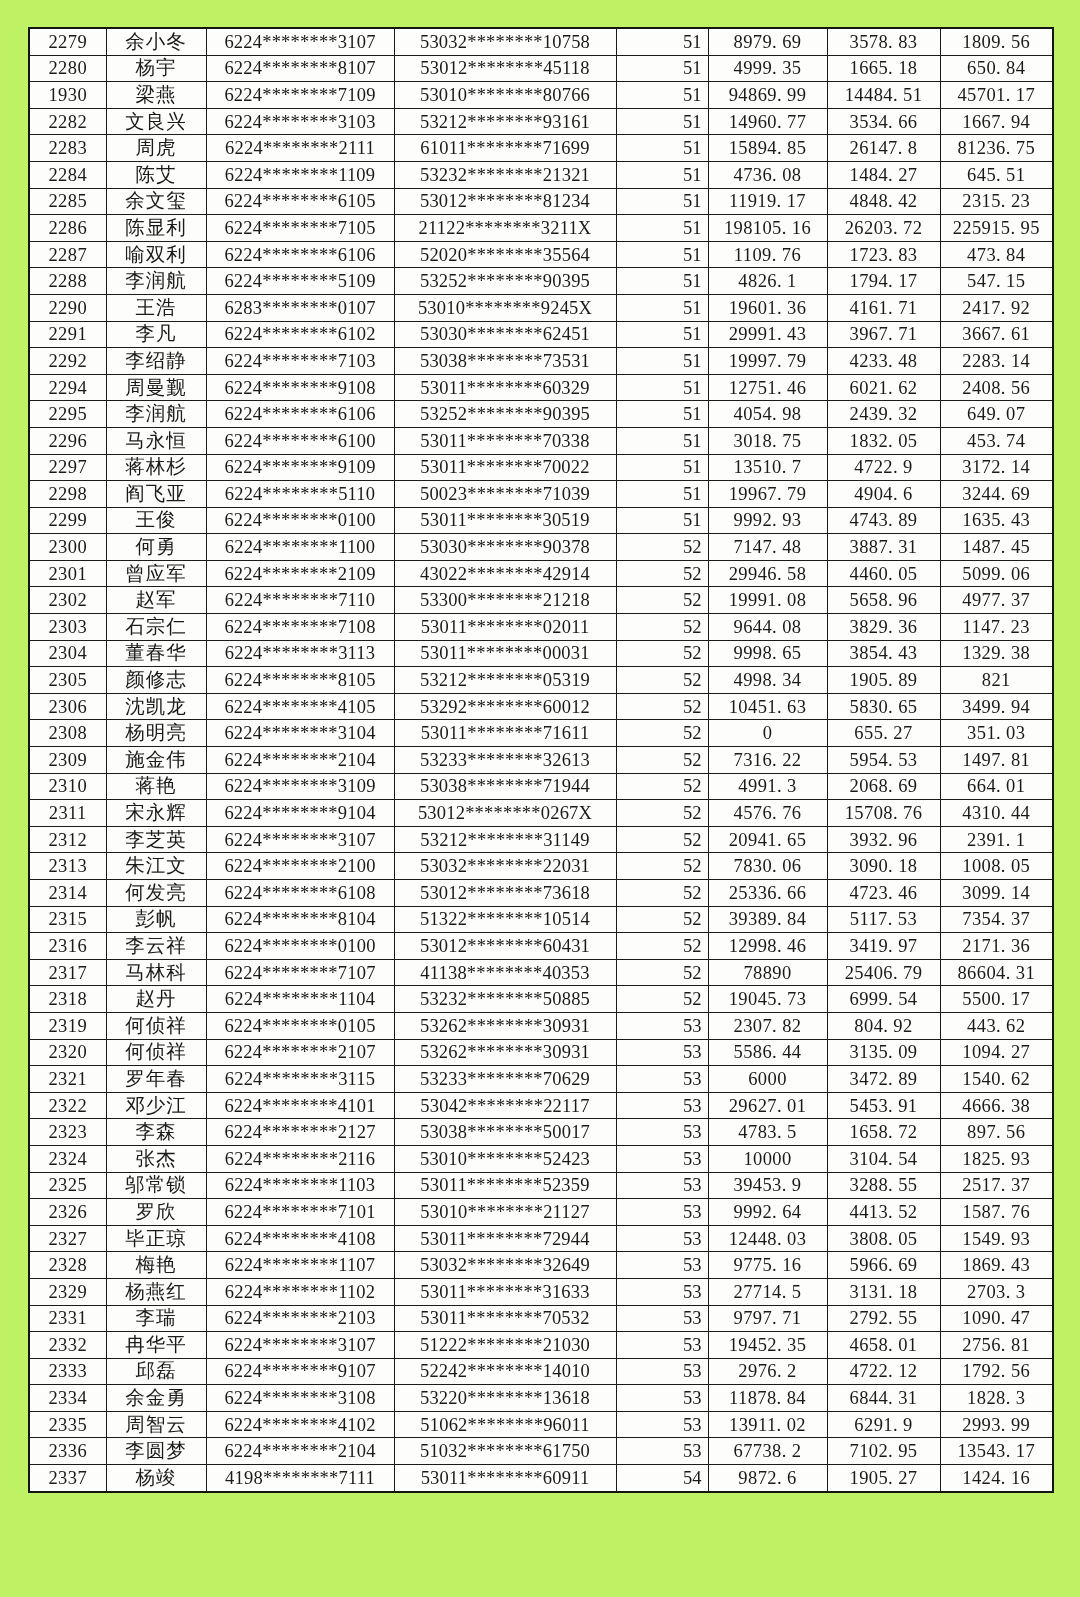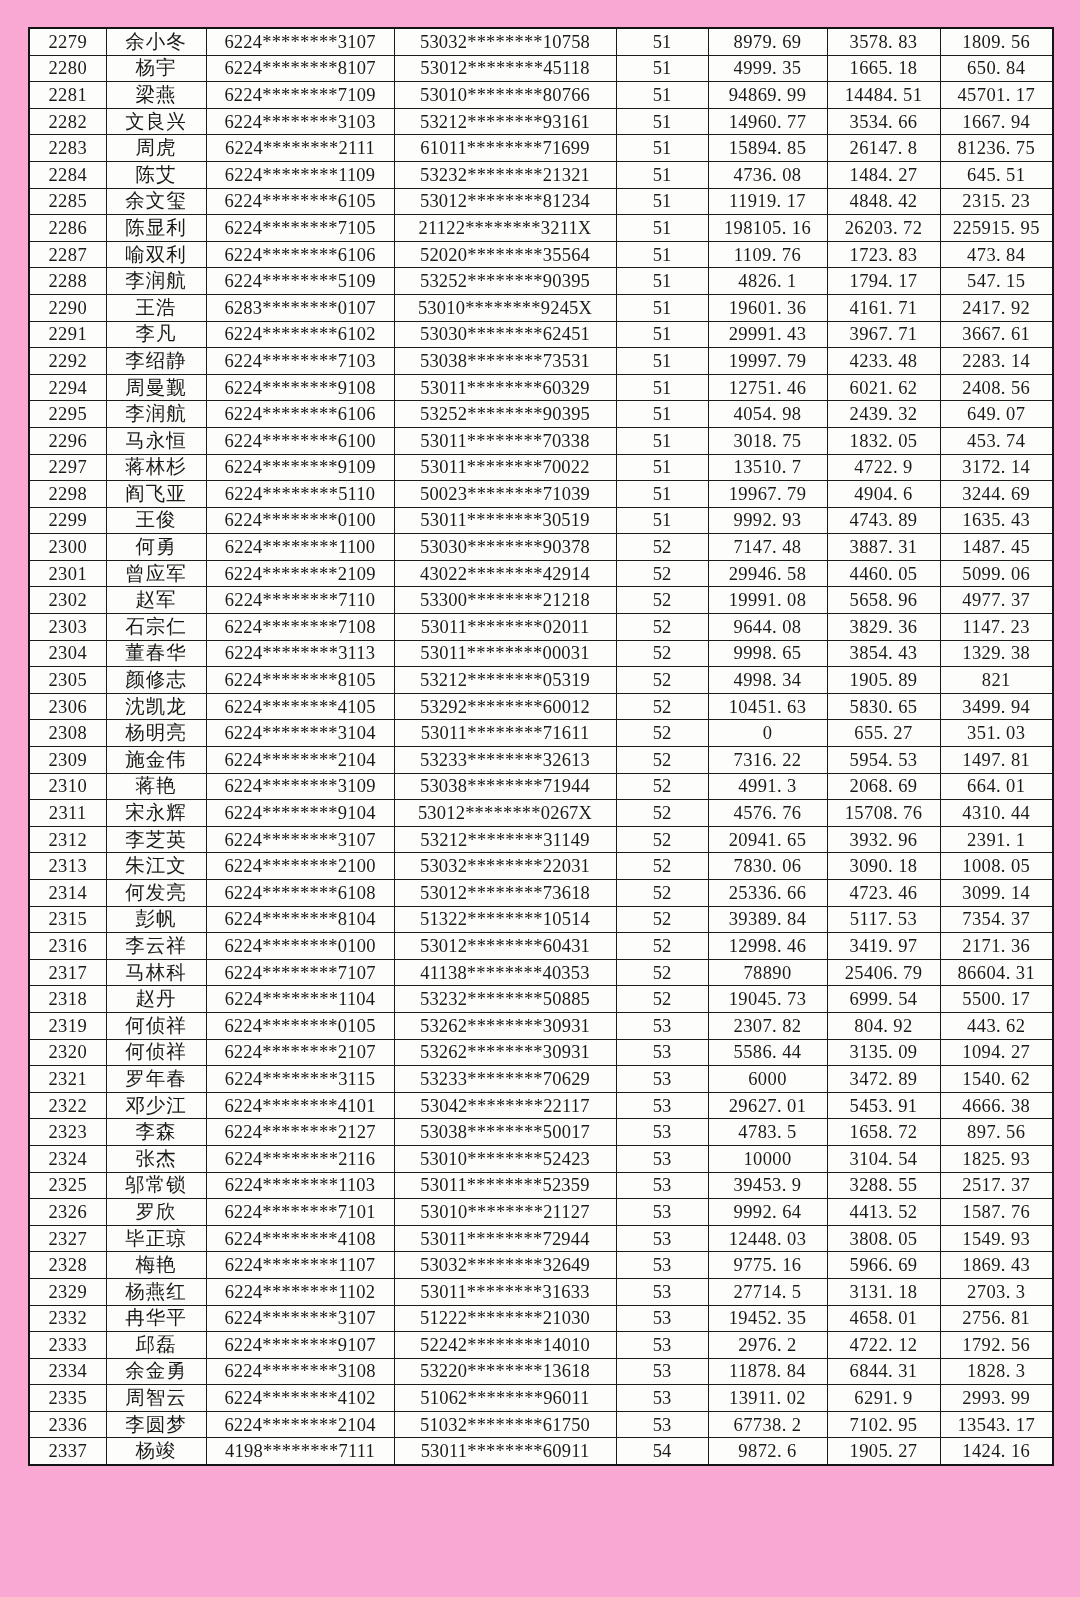--- a/index.html
+++ b/index.html
@@ -12,21 +12,21 @@
     width: 1080px;
     height: 1597px;
     overflow: hidden;
     font-family: "Liberation Serif", "DejaVu Serif", serif;
     color: #111111;
   }
   #page {
     position: relative;
     width: 1080px;
     height: 1597px;
-    background: #f9a8d4;
+    background: #bef264;
     box-sizing: border-box;
   }
   #table-wrap {
     position: absolute;
     left: 28px;
     top: 27px;
     width: 1024px;
   }
   table.data-table {
     border-collapse: collapse;
@@ -60,21 +60,21 @@
   table.data-table td.name  {
     font-size: 19.5px;
     letter-spacing: 1px;
     font-family: Liberation Serif, serif;
   }
   table.data-table td.card,
   table.data-table td.idno  {
     font-size: 18.5px;
     letter-spacing: 0.2px;
   }
-  table.data-table td.code  { font-size: 18.5px; }
+  table.data-table td.code  { font-size: 18.5px; text-align: right; }
   table.data-table td.amt   { font-size: 18.5px; letter-spacing: 0.4px; }
 
   
   table.data-table {
     border: 2.2px solid #141414;
   }
 </style>
 </head>
 <body>
 
@@ -106,21 +106,21 @@
             <td class="seq">2280</td>
             <td class="name">杨宇</td>
             <td class="card">6224********8107</td>
             <td class="idno">53012********45118</td>
             <td class="code">51</td>
             <td class="amt">4999. 35</td>
             <td class="amt">1665. 18</td>
             <td class="amt">650. 84</td>
           </tr>
           <tr>
-            <td class="seq">2281</td>
+            <td class="seq">1930</td>
             <td class="name">梁燕</td>
             <td class="card">6224********7109</td>
             <td class="idno">53010********80766</td>
             <td class="code">51</td>
             <td class="amt">94869. 99</td>
             <td class="amt">14484. 51</td>
             <td class="amt">45701. 17</td>
           </tr>
           <tr>
             <td class="seq">2282</td>
@@ -564,20 +564,30 @@
           </tr>
           <tr>
             <td class="seq">2329</td>
             <td class="name">杨燕红</td>
             <td class="card">6224********1102</td>
             <td class="idno">53011********31633</td>
             <td class="code">53</td>
             <td class="amt">27714. 5</td>
             <td class="amt">3131. 18</td>
             <td class="amt">2703. 3</td>
+          </tr>
+          <tr>
+            <td class="seq">2331</td>
+            <td class="name">李瑞</td>
+            <td class="card">6224********2103</td>
+            <td class="idno">53011********70532</td>
+            <td class="code">53</td>
+            <td class="amt">9797. 71</td>
+            <td class="amt">2792. 55</td>
+            <td class="amt">1090. 47</td>
           </tr>
           <tr>
             <td class="seq">2332</td>
             <td class="name">冉华平</td>
             <td class="card">6224********3107</td>
             <td class="idno">51222********21030</td>
             <td class="code">53</td>
             <td class="amt">19452. 35</td>
             <td class="amt">4658. 01</td>
             <td class="amt">2756. 81</td>

